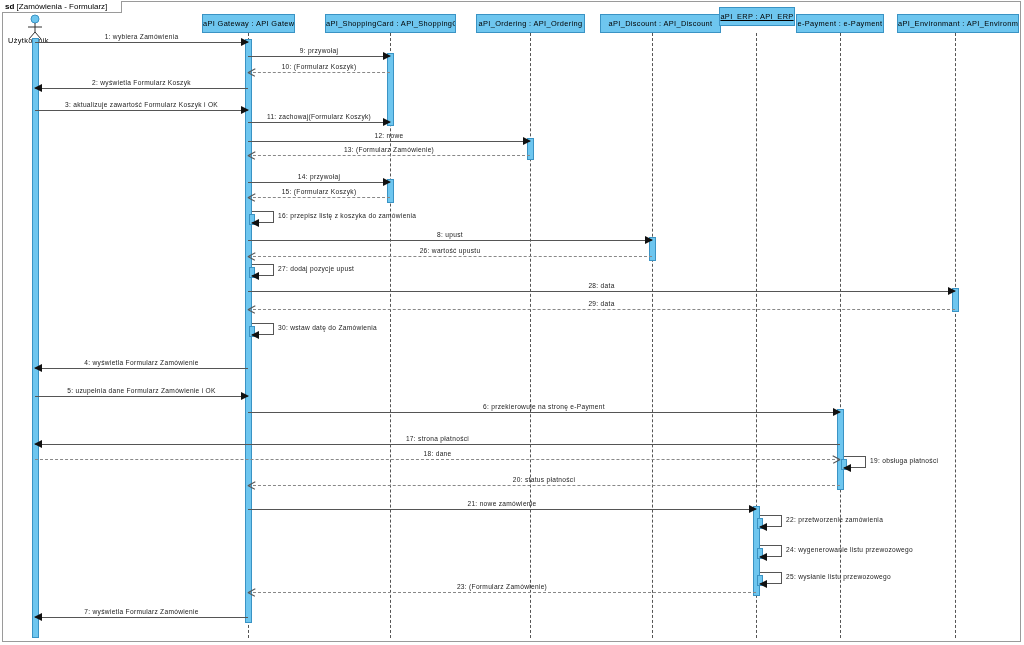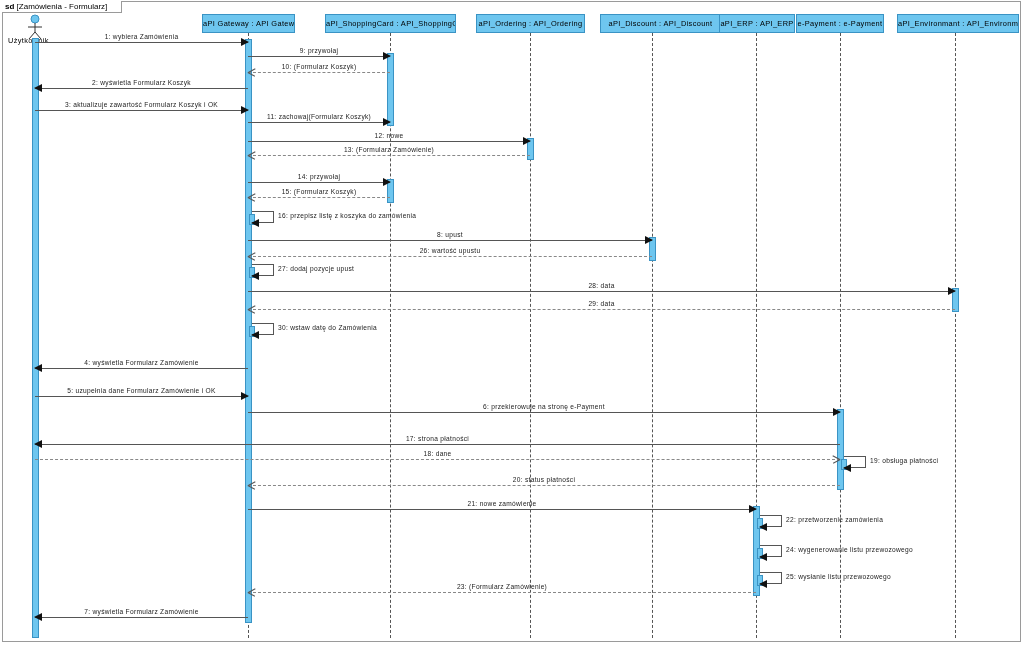--- a/index.html
+++ b/index.html
@@ -165,21 +165,21 @@
       <div class="actor-label" style="left: 8px; top: 36px;">Użytkownik</div>
       <div class="lifeline" style="left: 35px; top: 45px; height: 593px;"></div>
       <div class="head" style="left: 202px; top: 14px; width: 93px;">aPI Gateway : API Gateway</div>
       <div class="lifeline" style="left: 248px; top: 33px; height: 605px;"></div>
       <div class="head" style="left: 325px; top: 14px; width: 131px;">aPI_ShoppingCard : API_ShoppingCard</div>
       <div class="lifeline" style="left: 390px; top: 33px; height: 605px;"></div>
       <div class="head" style="left: 476px; top: 14px; width: 109px;">aPI_Ordering : API_Ordering</div>
       <div class="lifeline" style="left: 530px; top: 33px; height: 605px;"></div>
       <div class="head" style="left: 600px; top: 14px; width: 121px;">aPI_Discount : API_Discount</div>
       <div class="lifeline" style="left: 652px; top: 33px; height: 605px;"></div>
-      <div class="head" style="left: 719px; top: 14px; width: 76px;">aPI_ERP : API_ERP</div>
+      <div class="head" style="left: 719px; top: 7px; width: 76px; text-decoration: underline;">aPI_ERP : API_ERP</div>
       <div class="lifeline" style="left: 756px; top: 33px; height: 605px;"></div>
       <div class="head" style="left: 796px; top: 14px; width: 88px;">e-Payment : e-Payment</div>
       <div class="lifeline" style="left: 840px; top: 33px; height: 605px;"></div>
       <div class="head" style="left: 897px; top: 14px; width: 122px;">aPI_Environmant : API_Environment</div>
       <div class="lifeline" style="left: 955px; top: 33px; height: 605px;"></div>
       <div class="act" style="left: 32px; top: 38px; height: 600px;"></div>
       <div class="act" style="left: 245px; top: 39px; height: 584px;"></div>
       <div class="act" style="left: 387px; top: 53px; height: 73px;"></div>
       <div class="act" style="left: 387px; top: 179px; height: 24px;"></div>
       <div class="act" style="left: 527px; top: 138px; height: 22px;"></div>

